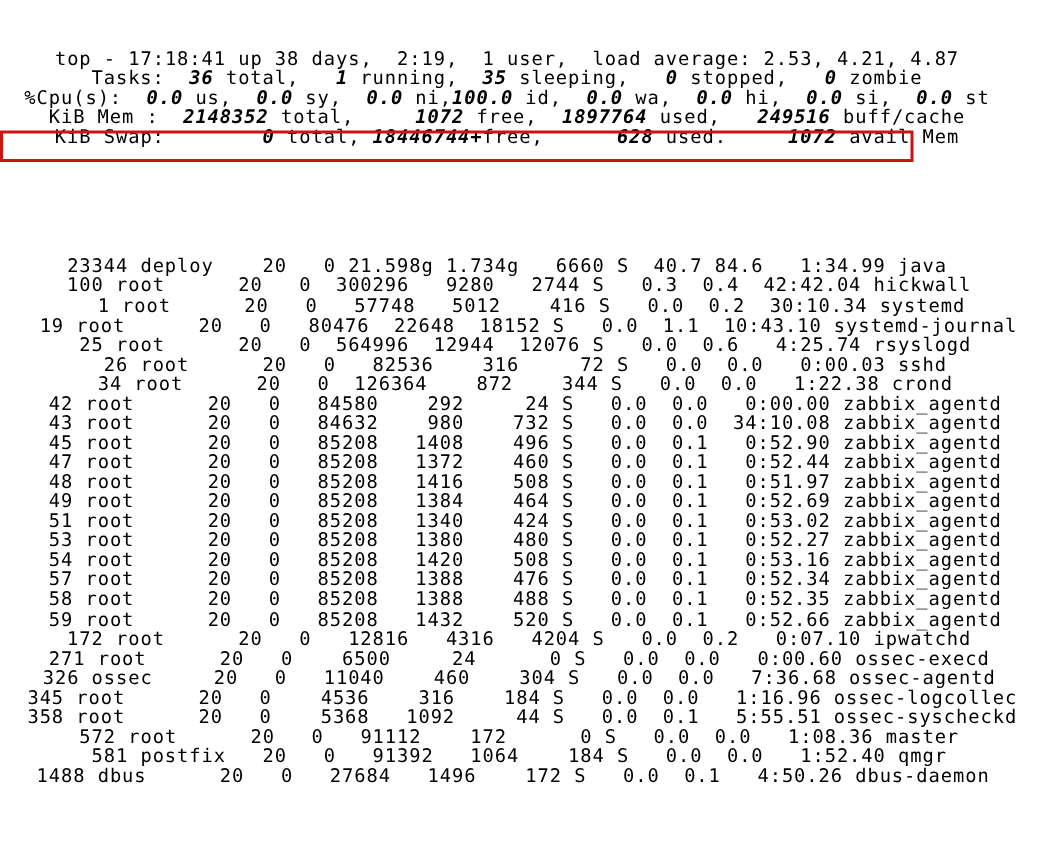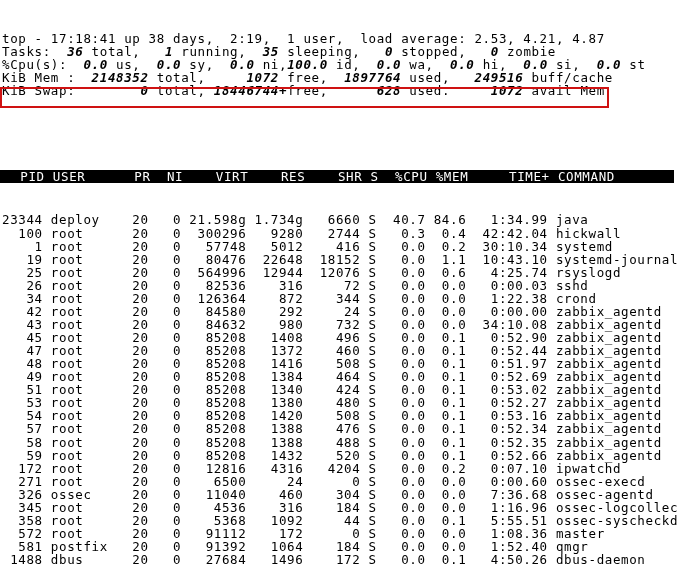--- a/index.html
+++ b/index.html
@@ -10,20 +10,21 @@
     box-sizing: border-box;
     background: #ffffff;
     color: #000000;
     font-family: "DejaVu Sans Mono", "Liberation Mono", monospace;
     font-size: 12.5px;
     letter-spacing: 0.62px;
     white-space: pre;
     overflow: hidden;
     padding: 2px 17px 0 2px;
     cursor: text;
+    text-align: center;
   }
   .line {
     height: 13.07px;
     line-height: 13.07px;
   }
   .b { font-weight: bold; font-style: italic; }
   .header-bar {
     height: 13.07px;
     line-height: 13.07px;
     background: #000000;
@@ -41,16 +42,15 @@
     border: 2px solid #cf1212;
     pointer-events: none;
   }
 </style>
 </head>
 <body>
 
 <div class="terminal" style="background: rgb(255, 255, 255); color: rgb(0, 0, 0);">
   <div><div class="line"><span>top - 17:18:41 up 38 days,  2:19,  1 user,  load average: 2.53, 4.21, 4.87</span></div><div class="line"><span>Tasks:  </span><span class="b">36</span><span> total,   </span><span class="b">1</span><span> running,  </span><span class="b">35</span><span> sleeping,   </span><span class="b">0</span><span> stopped,   </span><span class="b">0</span><span> zombie</span></div><div class="line"><span>%Cpu(s):  </span><span class="b">0.0</span><span> us,  </span><span class="b">0.0</span><span> sy,  </span><span class="b">0.0</span><span> ni,</span><span class="b">100.0</span><span> id,  </span><span class="b">0.0</span><span> wa,  </span><span class="b">0.0</span><span> hi,  </span><span class="b">0.0</span><span> si,  </span><span class="b">0.0</span><span> st</span></div><div class="line"><span>KiB Mem :  </span><span class="b">2148352</span><span> total,     </span><span class="b">1072</span><span> free,  </span><span class="b">1897764</span><span> used,   </span><span class="b">249516</span><span> buff/cache</span></div><div class="line"><span>KiB Swap:        </span><span class="b">0</span><span> total, </span><span class="b">18446744+</span><span>free,      </span><span class="b">628</span><span> used.     </span><span class="b">1072</span><span> avail Mem</span></div></div>
   <div class="line"> </div>
-  <div class="header-bar" style="background: rgb(0, 0, 0); color: rgb(255, 255, 255);">  PID USER      PR  NI    VIRT    RES    SHR S  %CPU %MEM     TIME+ COMMAND</div>
   <div><div class="line">23344 deploy    20   0 21.598g 1.734g   6660 S  40.7 84.6   1:34.99 java</div><div class="line">  100 root      20   0  300296   9280   2744 S   0.3  0.4  42:42.04 hickwall</div><div class="line">    1 root      20   0   57748   5012    416 S   0.0  0.2  30:10.34 systemd</div><div class="line">   19 root      20   0   80476  22648  18152 S   0.0  1.1  10:43.10 systemd-journal</div><div class="line">   25 root      20   0  564996  12944  12076 S   0.0  0.6   4:25.74 rsyslogd</div><div class="line">   26 root      20   0   82536    316     72 S   0.0  0.0   0:00.03 sshd</div><div class="line">   34 root      20   0  126364    872    344 S   0.0  0.0   1:22.38 crond</div><div class="line">   42 root      20   0   84580    292     24 S   0.0  0.0   0:00.00 zabbix_agentd</div><div class="line">   43 root      20   0   84632    980    732 S   0.0  0.0  34:10.08 zabbix_agentd</div><div class="line">   45 root      20   0   85208   1408    496 S   0.0  0.1   0:52.90 zabbix_agentd</div><div class="line">   47 root      20   0   85208   1372    460 S   0.0  0.1   0:52.44 zabbix_agentd</div><div class="line">   48 root      20   0   85208   1416    508 S   0.0  0.1   0:51.97 zabbix_agentd</div><div class="line">   49 root      20   0   85208   1384    464 S   0.0  0.1   0:52.69 zabbix_agentd</div><div class="line">   51 root      20   0   85208   1340    424 S   0.0  0.1   0:53.02 zabbix_agentd</div><div class="line">   53 root      20   0   85208   1380    480 S   0.0  0.1   0:52.27 zabbix_agentd</div><div class="line">   54 root      20   0   85208   1420    508 S   0.0  0.1   0:53.16 zabbix_agentd</div><div class="line">   57 root      20   0   85208   1388    476 S   0.0  0.1   0:52.34 zabbix_agentd</div><div class="line">   58 root      20   0   85208   1388    488 S   0.0  0.1   0:52.35 zabbix_agentd</div><div class="line">   59 root      20   0   85208   1432    520 S   0.0  0.1   0:52.66 zabbix_agentd</div><div class="line">  172 root      20   0   12816   4316   4204 S   0.0  0.2   0:07.10 ipwatchd</div><div class="line">  271 root      20   0    6500     24      0 S   0.0  0.0   0:00.60 ossec-execd</div><div class="line">  326 ossec     20   0   11040    460    304 S   0.0  0.0   7:36.68 ossec-agentd</div><div class="line">  345 root      20   0    4536    316    184 S   0.0  0.0   1:16.96 ossec-logcollec</div><div class="line">  358 root      20   0    5368   1092     44 S   0.0  0.1   5:55.51 ossec-syscheckd</div><div class="line">  572 root      20   0   91112    172      0 S   0.0  0.0   1:08.36 master</div><div class="line">  581 postfix   20   0   91392   1064    184 S   0.0  0.0   1:52.40 qmgr</div><div class="line"> 1488 dbus      20   0   27684   1496    172 S   0.0  0.1   4:50.26 dbus-daemon</div></div>
   <div class="highlight-box" style="border-color: rgb(207, 18, 18);"></div>
 </div>
 
 </body></html>

